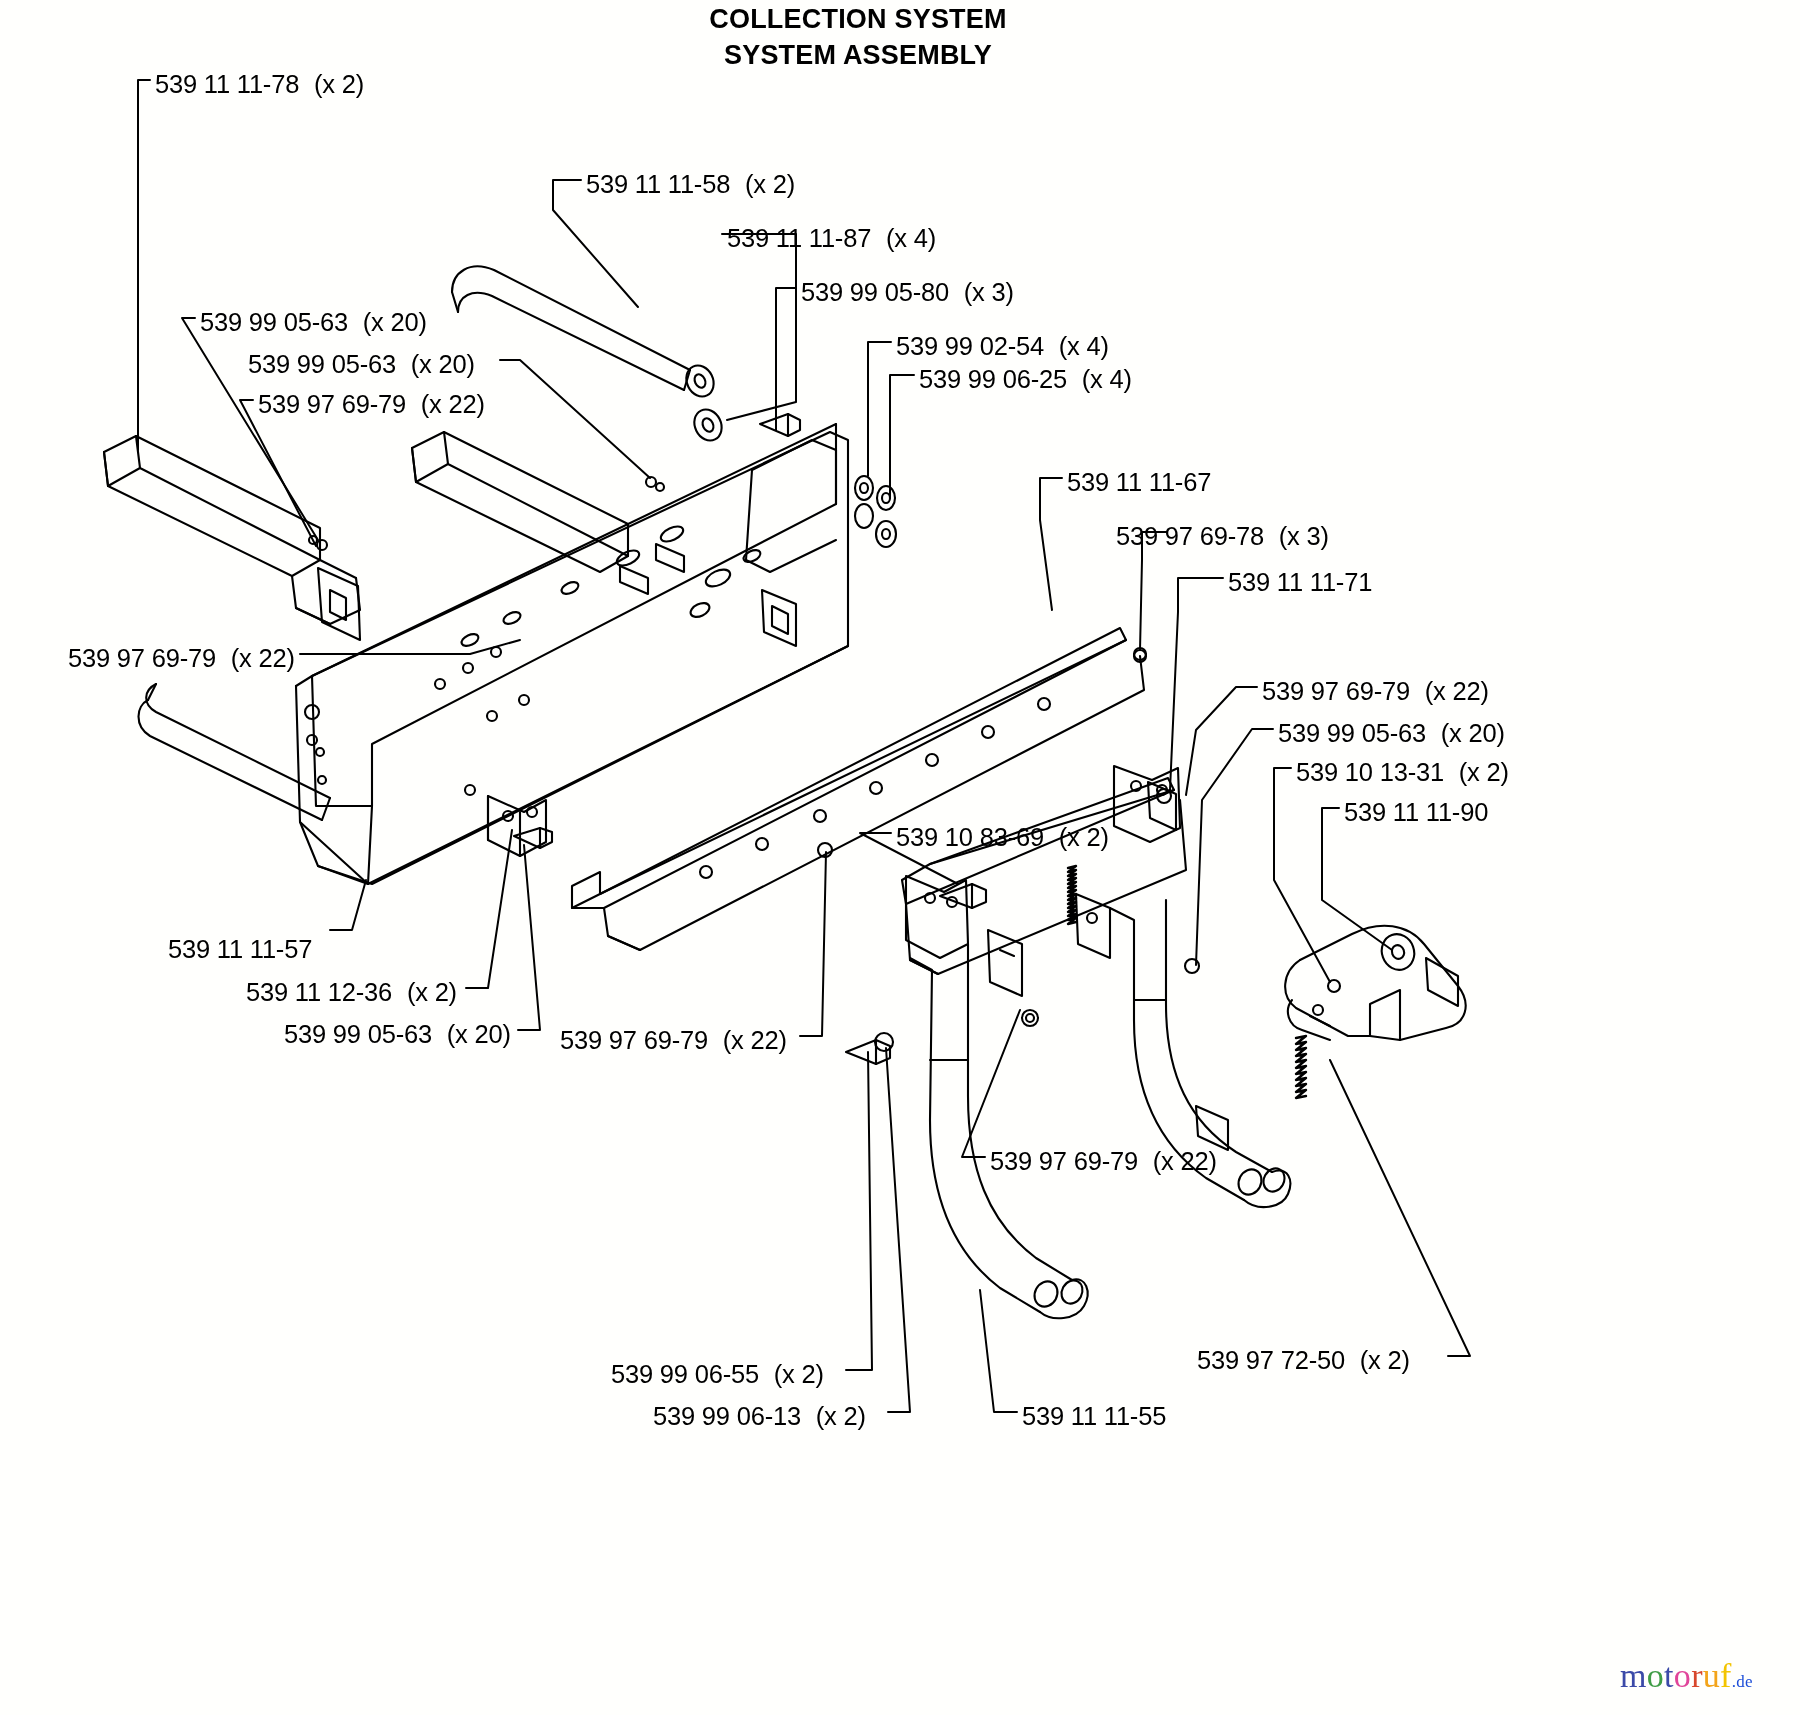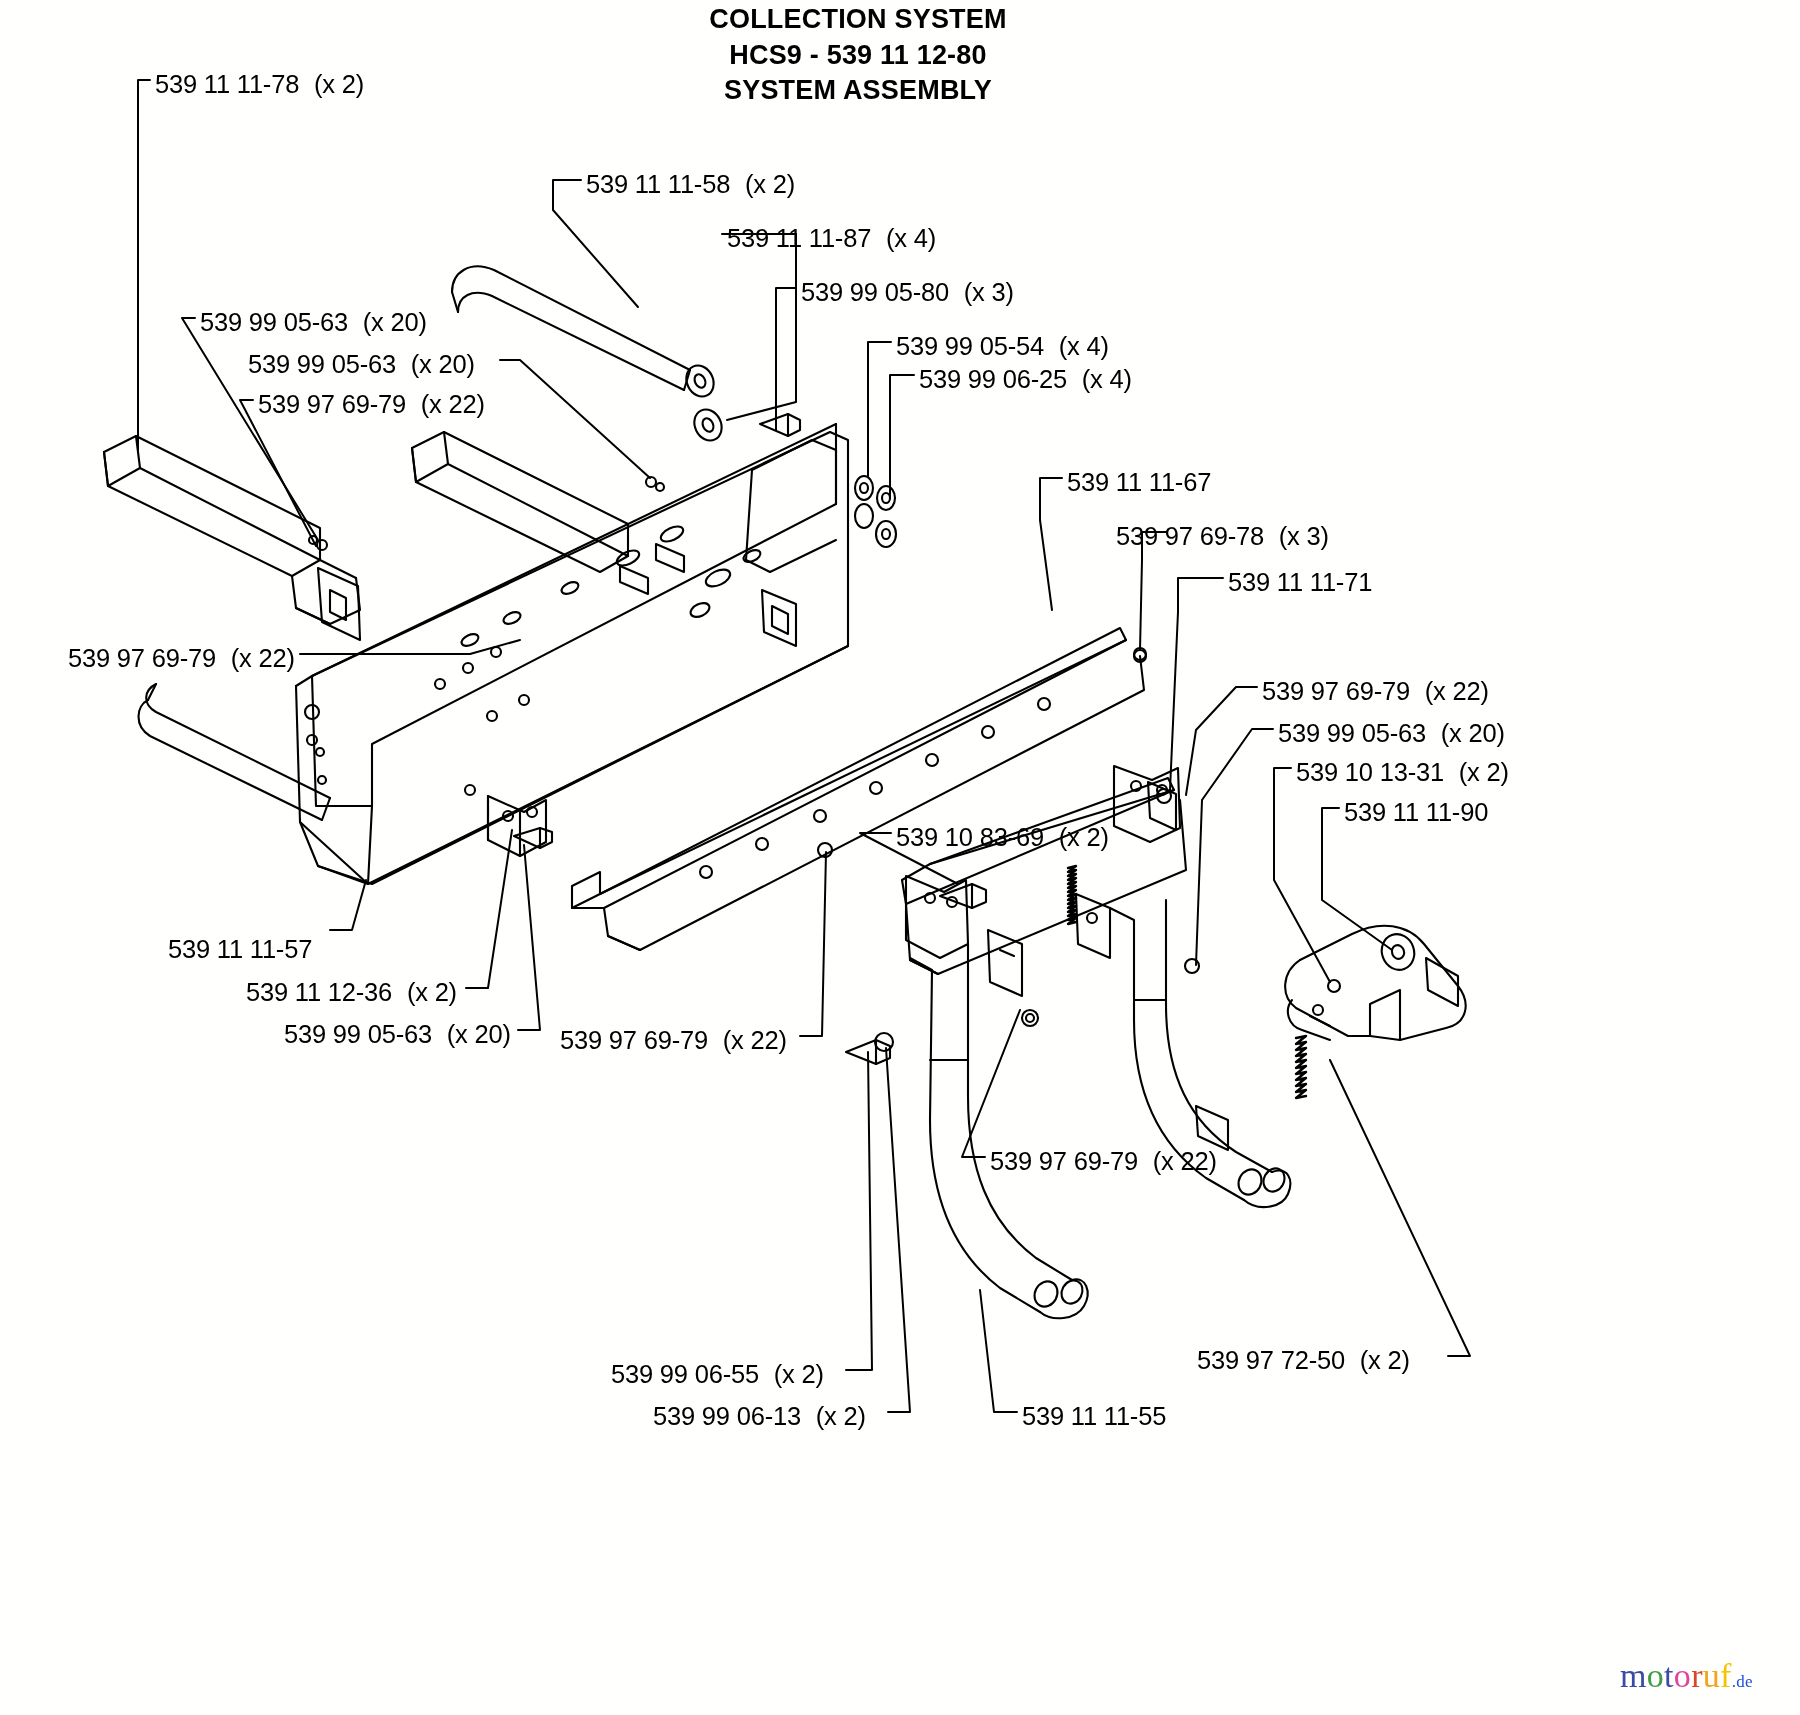--- a/index.html
+++ b/index.html
@@ -23,21 +23,20 @@
   #logo span{display:inline-block;}
   #logo .suffix{font-size:17px;color:#1d4ed8;}
 </style>
 </head>
 <body style="background: rgb(255, 255, 253);">
 
 <div id="sheet">
 
   <div id="title-block">
     <div>COLLECTION SYSTEM</div>
-    <div>HCS9 - 539 11 12-80</div>
     <div>SYSTEM ASSEMBLY</div>
   </div>
 
   <svg id="art" width="1800" height="1715" viewBox="0 0 1800 1715">
     <g fill="none" stroke="#000" stroke-width="2.1" stroke-linejoin="round" stroke-linecap="round">
 
       <g stroke-width="2.0">
 
         <path d="M150 80 H138 V450"></path>
 
@@ -326,21 +325,21 @@
   </div>
   <div class="lbl" style="left:727px;top:226px">
     <span>539 11 11-87</span>
     <span class="q" style="margin-left: 8px;">(x 4)</span>
   </div>
   <div class="lbl" style="left:801px;top:280px">
     <span>539 99 05-80</span>
     <span class="q" style="margin-left: 8px;">(x 3)</span>
   </div>
   <div class="lbl" style="left:896px;top:334px">
-    <span>539 99 05-54</span>
+    <span>539 99 02-54</span>
     <span class="q" style="margin-left: 8px;">(x 4)</span>
   </div>
   <div class="lbl" style="left:919px;top:367px">
     <span>539 99 06-25</span>
     <span class="q" style="margin-left: 8px;">(x 4)</span>
   </div>
   <div class="lbl" style="left:200px;top:310px">
     <span>539 99 05-63</span>
     <span class="q" style="margin-left: 8px;">(x 20)</span>
   </div>

